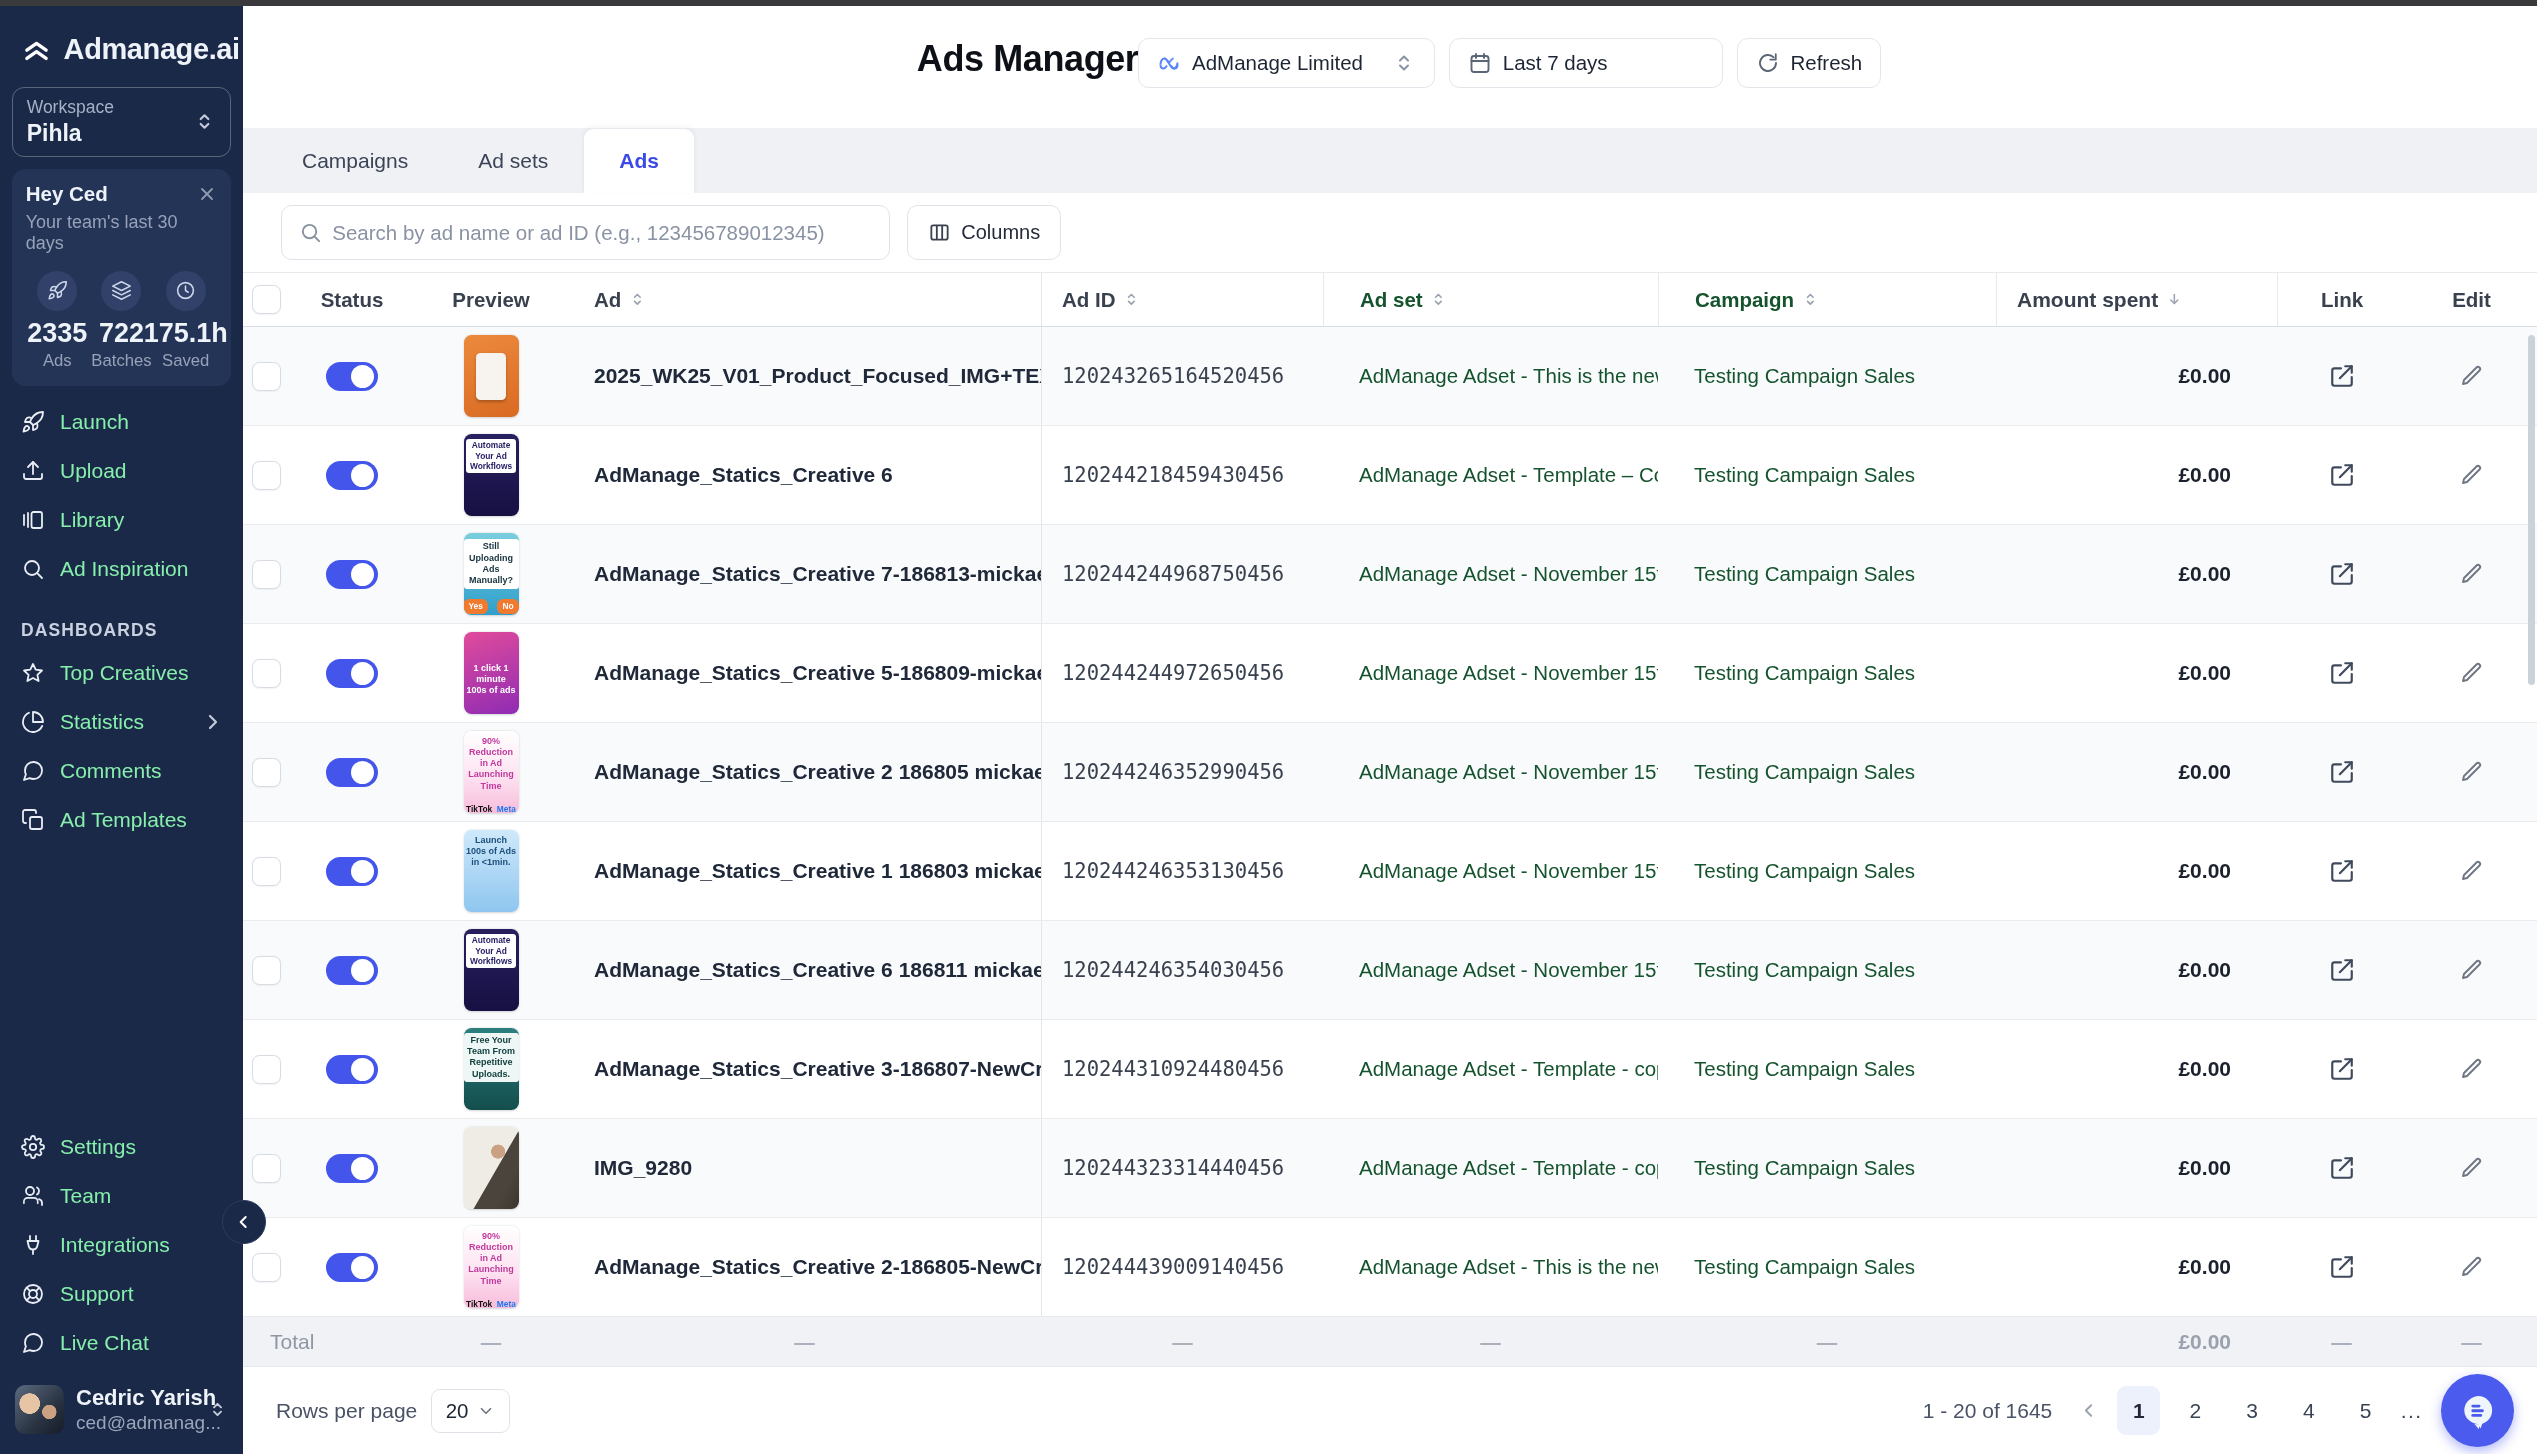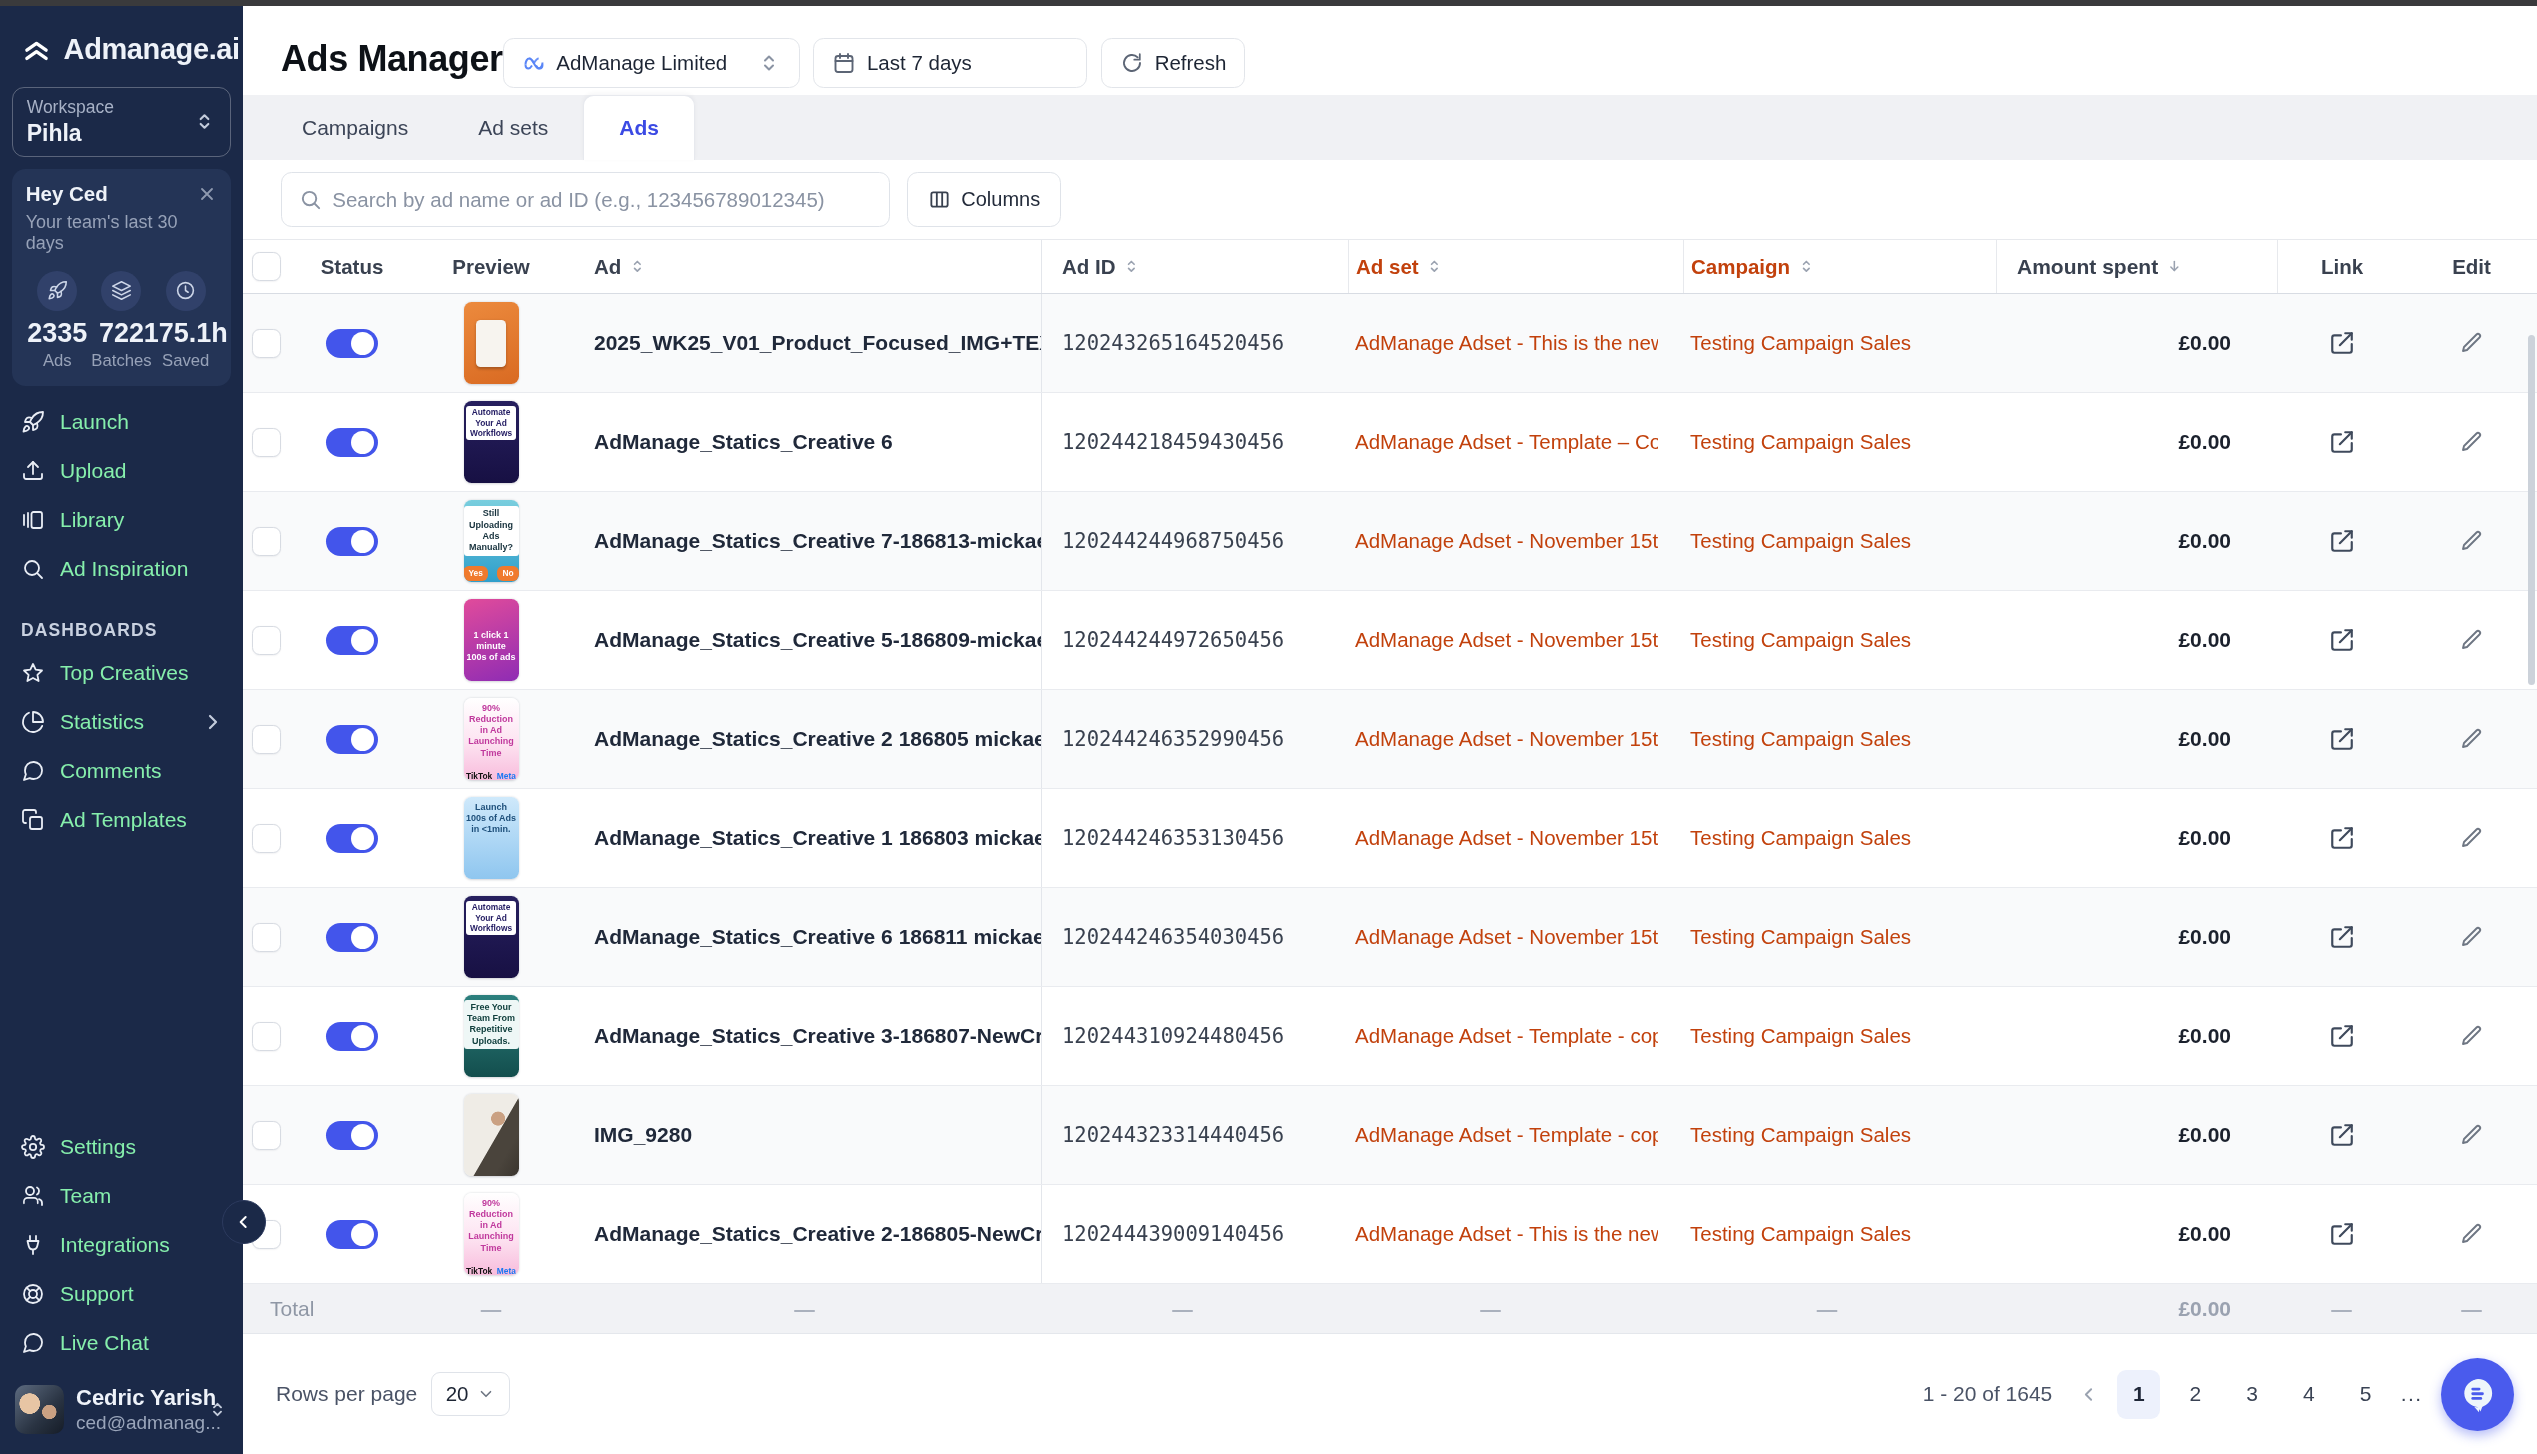--- a/index.html
+++ b/index.html
@@ -35,21 +35,21 @@
       radial-gradient(circle at 30% 38%, #e7c5a4 0 22%, rgba(0,0,0,0) 23%),
       radial-gradient(circle at 70% 55%, #caa183 0 16%, rgba(0,0,0,0) 17%),
       linear-gradient(135deg,#5d6b80 0%, #2a3443 60%, #151c27 100%); flex:0 0 49px; }
   .user-meta { flex:1; min-width:0; }
   .user-name { font-size:22px; font-weight:800; white-space:nowrap; }
   .user-email { font-size:19px; color:#9aa5ba; margin-top:1.5px; white-space:nowrap; }
   .collapse-btn { position:absolute; left:222px; top:1200px; width:44px; height:44px; border-radius:50%; background:#1b2948; border:0.8px solid #2c3a5e; display:flex; align-items:center; justify-content:center; z-index:45; cursor:pointer; }
 
   
   .main { position:absolute; left:243px; top:6px; width:2294px; height:1448px; display:flex; flex-direction:column; background:#fff; }
-  .app-header { height:89px; display:flex; justify-content:flex-start; align-items:flex-start; padding:32px 20px 0 38px; }
+  .app-header { height:122px; display:flex; justify-content:center; align-items:flex-start; padding:32px 20px 0 38px; }
   .page-title { font-size:36px; font-weight:800; color:#0d1117; letter-spacing:-0.4px; }
   .hdr-controls { display:flex; gap:13.7px; }
   .hdr-btn { height:50px; border:0.8px solid #e2e5ea; border-radius:10.6px; background:#fff; display:flex; align-items:center; gap:10.6px; padding:0 18px; font-size:20.5px; color:#1d2534; cursor:pointer; }
   .hdr-btn svg { width:24px; height:24px; }
   .acct-btn { min-width:297px; justify-content:flex-start; }
   .acct-btn .grow { flex:1; }
   .date-btn { min-width:274px; justify-content:flex-start; }
 
   .tabstrip { height:65px; background:#f0f1f4; display:flex; align-items:stretch; padding-left:24px; }
   .tab { display:flex; align-items:center; justify-content:center; font-size:21px; color:#3c4557; padding:0 35px; cursor:pointer; border-radius:10.6px 10.6px 0 0; }
@@ -68,21 +68,21 @@
   .thead { height:55px; border-top:0.8px solid #e7e9ed; border-bottom:0.8px solid #d8dce3; font-size:20.5px; font-weight:700; color:#39414f; background:#fff; }
   .th { display:flex; align-items:center; gap:7.6px; }
   .sort svg { width:16.7px; height:16.7px; }
   .thead .c-adset, .thead .c-campaign, .thead .c-amount, .thead .c-link { border-left:0.8px solid #e7e9ed; align-self:stretch; }
   .c-cb { display:flex; justify-content:center; }
   .c-status { display:flex; justify-content:center; }
   .c-preview { display:flex; justify-content:center; }
   .c-ad { padding-left:27px; border-right:0.8px solid #e3e6eb; align-self:stretch; display:flex; align-items:center; overflow:hidden; }
   .c-adid { padding-left:20px; font-family:"DejaVu Sans Mono",monospace; font-size:20.5px; color:#39414f; }
   .thead .c-adid { font-family:"Liberation Sans",sans-serif; }
-  .c-adset, .c-campaign { padding-left:7px; font-size:20.5px; color:#c2410c; white-space:nowrap; overflow:hidden;margin-left:25px; }
+  .c-adset, .c-campaign { padding-left:36px; font-size:20.5px; color:#14532d; white-space:nowrap; overflow:hidden; }
   .c-amount { display:flex; justify-content:flex-end; padding-right:46px; font-size:21px; font-weight:700; color:#1b212d; }
   .thead .c-amount { justify-content:flex-start; padding-left:20px; font-weight:700; color:#39414f; }
   .c-link, .c-edit { display:flex; justify-content:center; }
   .row { height:99px; border-bottom:0.8px solid #e9ebef; background:#fff; }
   .row:nth-child(odd) { background:#f9fafb; }
   .checkbox { width:29px; height:29px; border:0.8px solid #d7dbe2; border-radius:7.6px; background:#fff; cursor:pointer; box-shadow:0 0.8px 1.5px rgba(15,23,42,.05); }
   .toggle { width:52px; height:29px; border-radius:14.5px; background:#4355eb; position:relative; cursor:pointer; }
   .toggle::after { content:""; position:absolute; top:3px; right:3.8px; width:23px; height:23px; border-radius:50%; background:#fff; }
   .ad-name { font-size:21px; font-weight:600; color:#20293a; white-space:nowrap; }
   .thumb { width:55px; height:82px; border-radius:7.6px; overflow:hidden; display:flex; flex-direction:column; align-items:center; justify-content:flex-start; cursor:pointer; box-shadow:0 0.8px 2.3px rgba(15,23,42,.18); }

